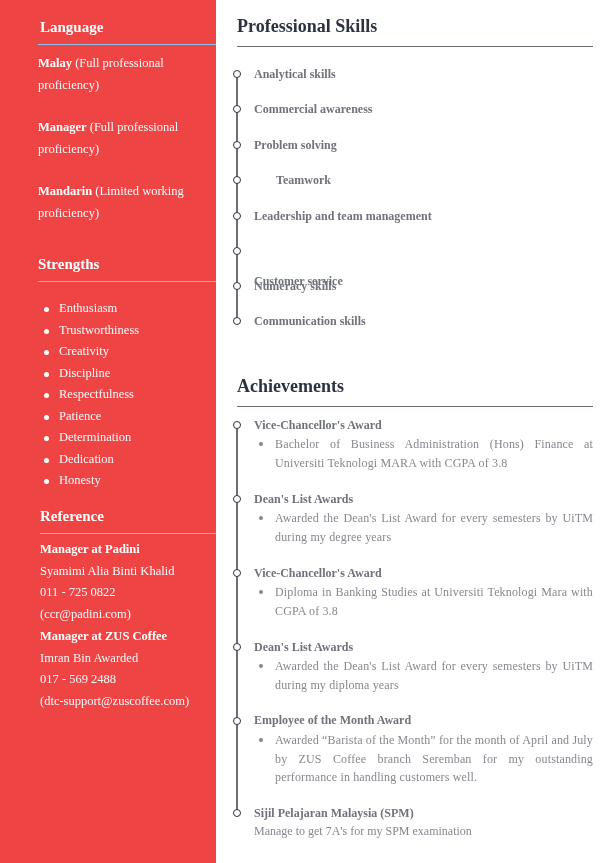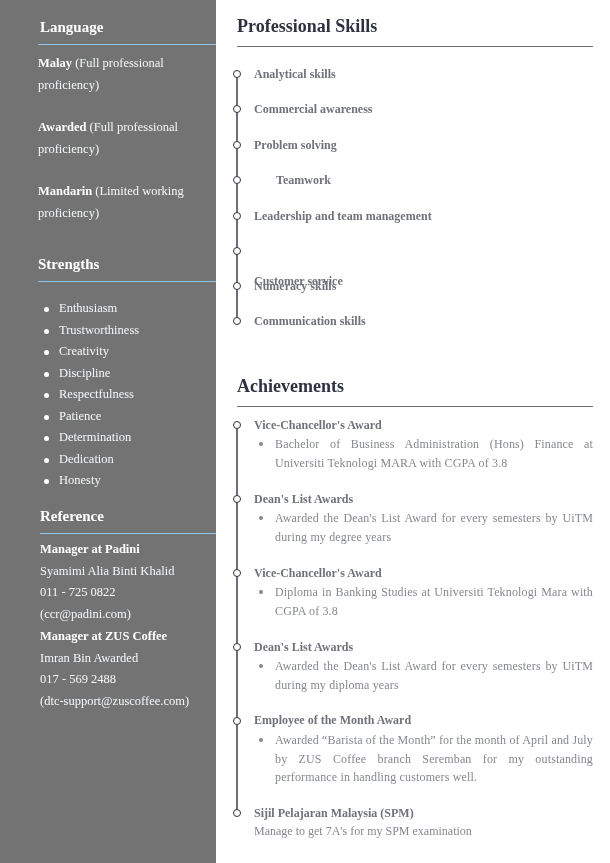--- a/index.html
+++ b/index.html
@@ -1,21 +1,21 @@
 <!DOCTYPE html>
 <html><head>
 <meta charset="utf-8">
 <style>
   * { margin: 0; padding: 0; box-sizing: border-box; }
   html, body { width: 610px; height: 863px; overflow: hidden; background: #ffffff; }
   body { font-family: "Liberation Serif", "DejaVu Serif", serif; position: relative; }
 
   .sidebar {
     position: absolute; left: 0; top: 0; width: 216px; height: 863px;
-    background: #737373; color: #ffffff;
+    background: #ef4444; color: #ffffff;
   }
   .sb-section { position: absolute; left: 0; width: 216px; }
   .sb-heading {
     font-weight: bold; font-size: 15px; color: #ffffff;
     padding-bottom: 8px; border-bottom: 1.5px solid #8ac4ec;
     margin-left: 38px; margin-right: 0;
   }
   .sb-heading.lang { margin-left: 38px; padding-left: 2px; }
   .lang-item { margin-left: 38px; font-size: 12.5px; line-height: 22px; color: #f4f8fb; }
   .lang-item b { font-weight: bold; color: #ffffff; }
@@ -56,21 +56,21 @@
 
   <div class="sb-section" style="top:19px;">
     <div class="sb-heading lang">Language</div>
     <div style="margin-top:7px;">
       <div class="lang-item">
         <b>Malay</b>
         <span>(Full professional</span><br>
         <span>proficiency)</span>
       </div>
       <div class="lang-item" style="margin-top:20px;">
-        <b>Awarded</b>
+        <b>Manager</b>
         <span>(Full professional</span><br>
         <span>proficiency)</span>
       </div>
       <div class="lang-item" style="margin-top:20px;">
         <b>Mandarin</b>
         <span>(Limited working</span><br>
         <span>proficiency)</span>
       </div>
     </div>
   </div>

